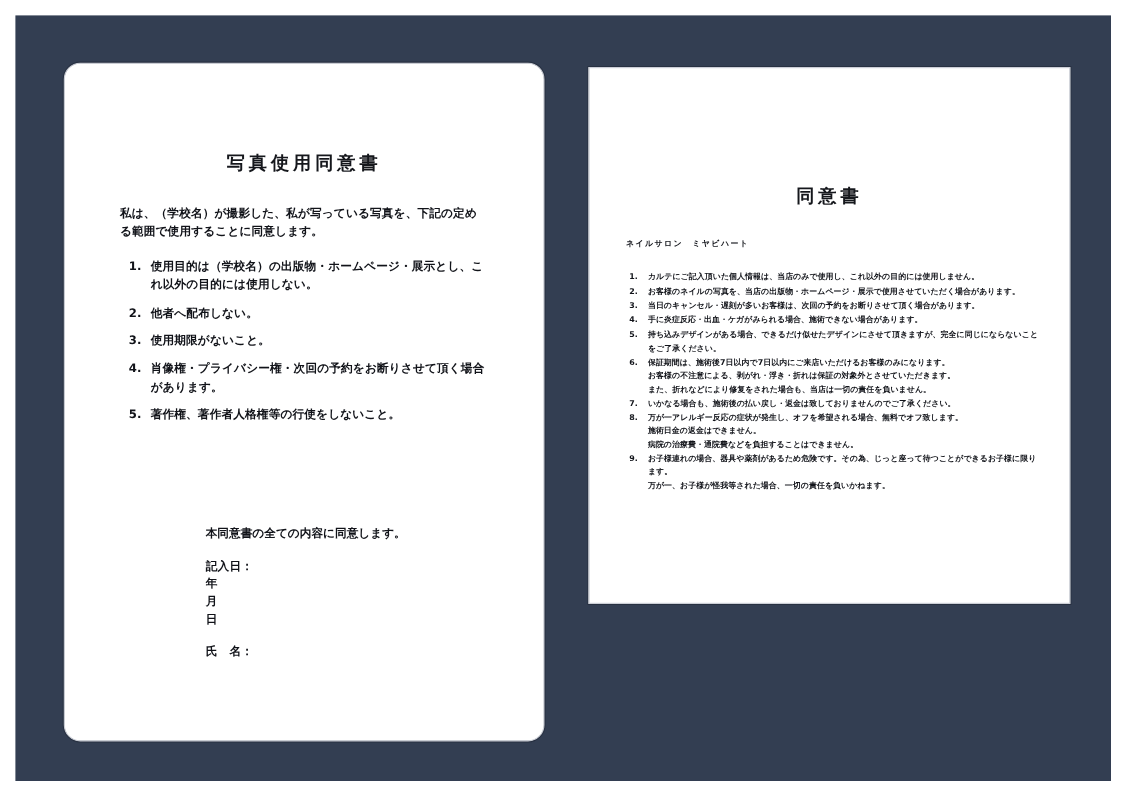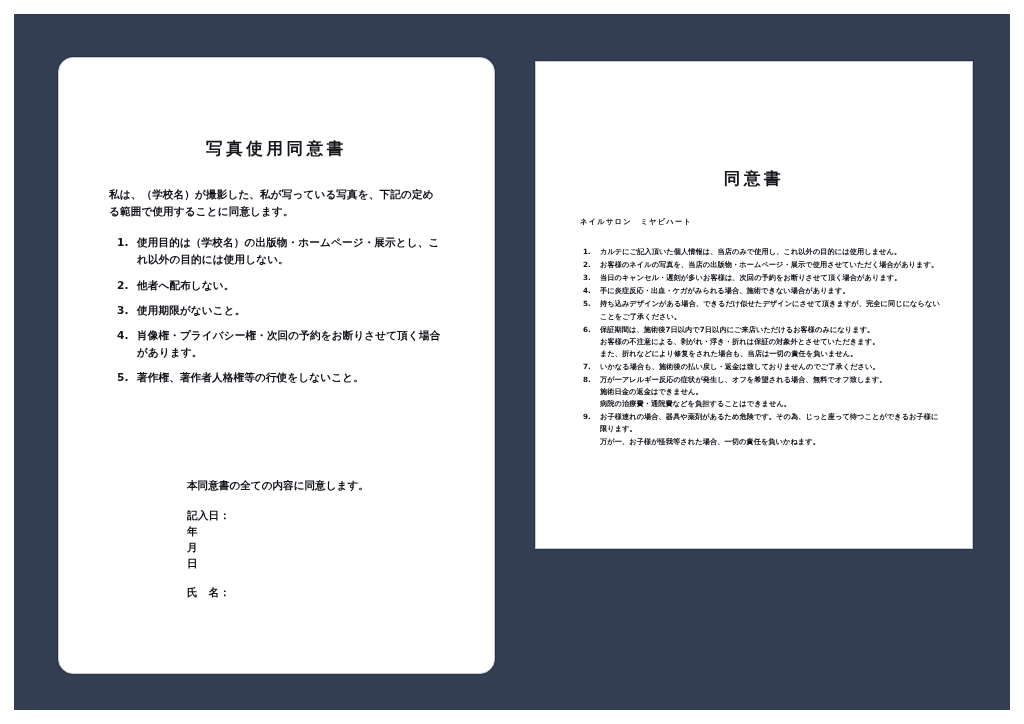--- a/index.html
+++ b/index.html
@@ -132,21 +132,21 @@
   .sign-row .unit-m { width: 52px; flex: 0 0 auto; }
   .sign-row .unit-d { width: 30px; flex: 0 0 auto; }
 
   
   .page-right .doc-title {
     margin: 106px 0 0 0;
     font-size: 16.5px;
   }
   .right-body {
     margin: 26px 0 0 0;
-    padding: 0 28px 0 44px;
+    padding: 0 28px 0 33px;
     color: #111319;
     font-weight: bold;
     font-family: "DejaVu Sans", "Liberation Sans", sans-serif;
     font-size: 7.2px;
     line-height: 1.68;
     letter-spacing: 0.01em;
   }
   .salon-name {
     margin-bottom: 18px;
     letter-spacing: 0.18em;

